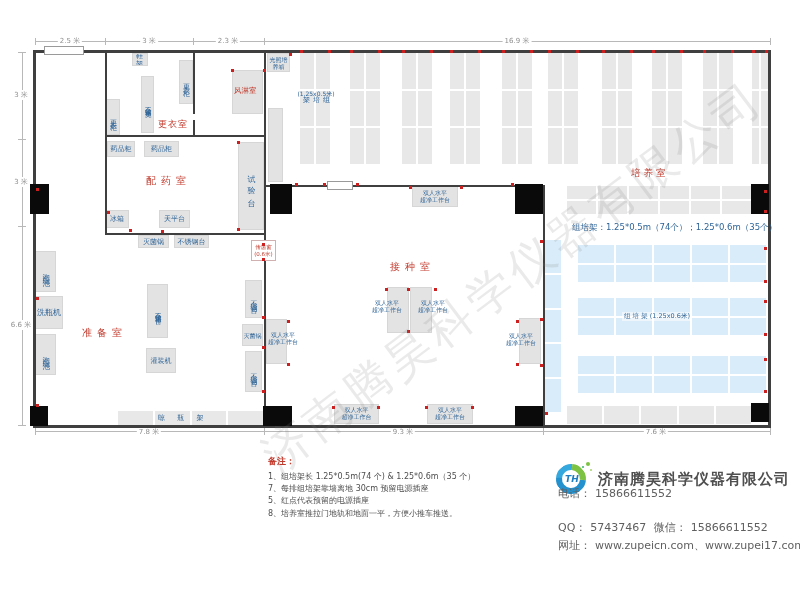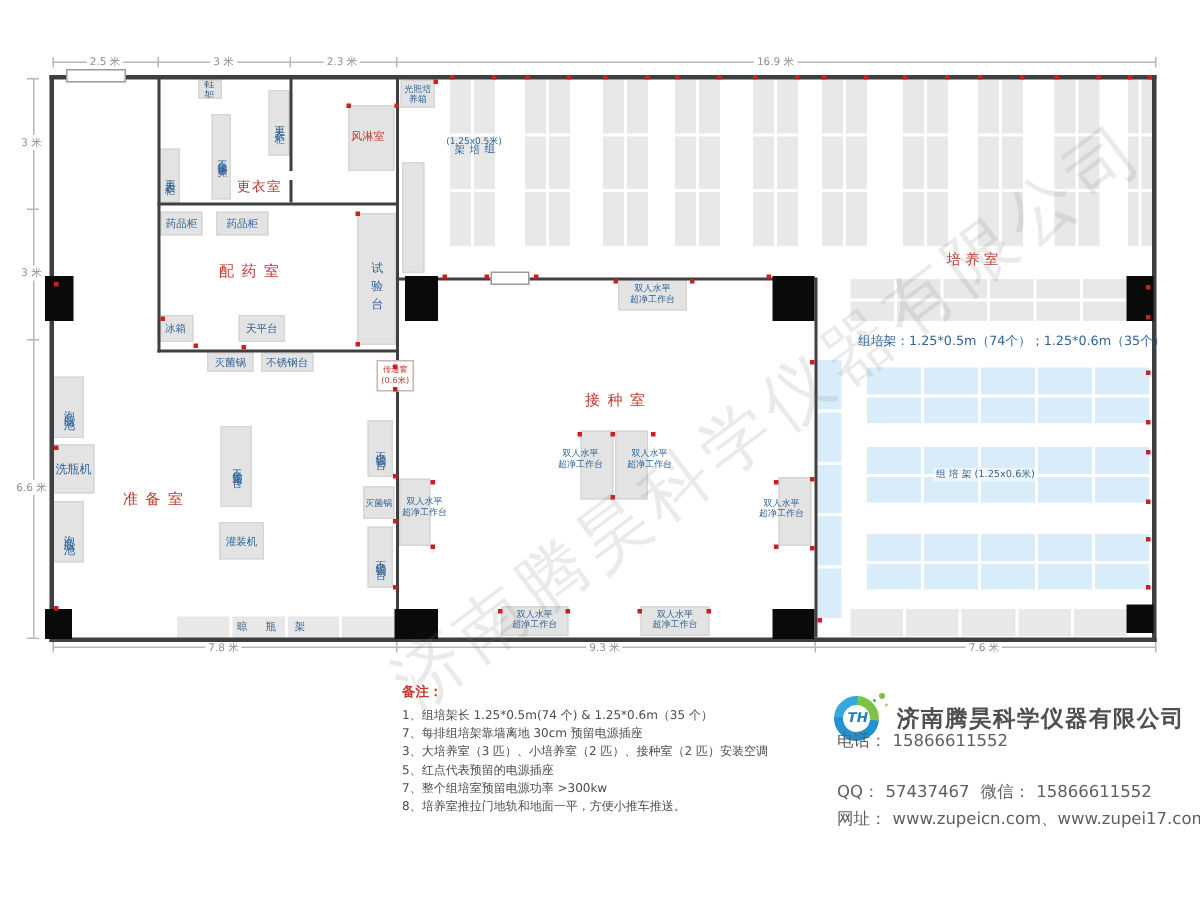--- a/index.html
+++ b/index.html
@@ -390,23 +390,21 @@
       <div class="dot" style="left: 287px; top: 320px;"></div>
       <div class="dot" style="left: 287px; top: 363px;"></div>
     </div>
   <div id="watermark">济南腾昊科学仪器有限公司</div>
 
   <div id="notes">
     <div class="notes-heading">备注：</div>
     <div id="notes-list">
         <div class="note-item">1、组培架长 1.25*0.5m(74 个) &amp; 1.25*0.6m（35 个）</div>
         <div class="note-item">7、每排组培架靠墙离地 30cm 预留电源插座</div>
-        <div class="note-item">3、大培养室（3 匹）、小培养室（2 匹）、接种室（2 匹）安装空调</div>
         <div class="note-item">5、红点代表预留的电源插座</div>
-        <div class="note-item">7、整个组培室预留电源功率 &gt;300kw</div>
         <div class="note-item">8、培养室推拉门地轨和地面一平，方便小推车推送。</div>
       </div>
   </div>
 
   <div id="contact">
     <div class="logo">
       <div class="logo-ring"></div>
       <div class="logo-dots"></div>
       <span class="logo-th">TH</span>
     </div>

